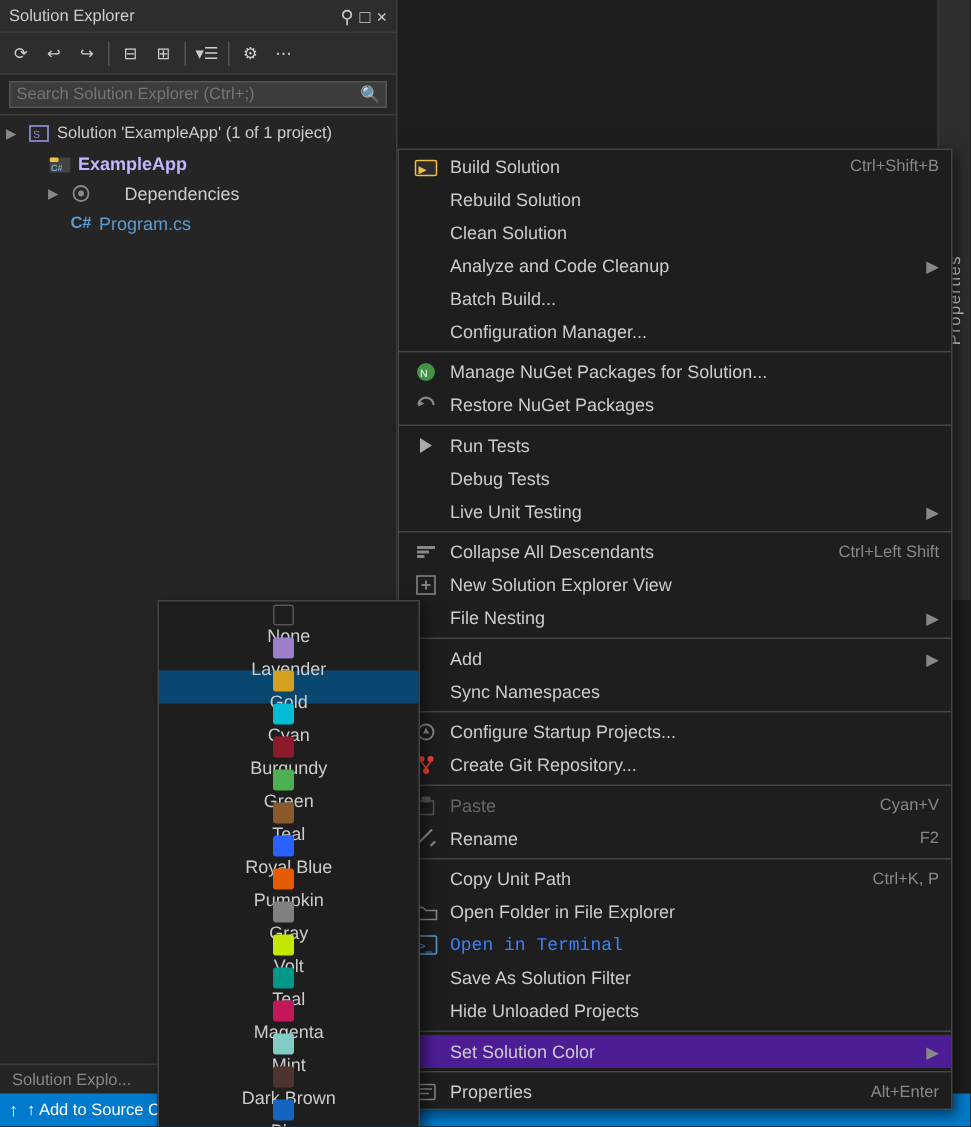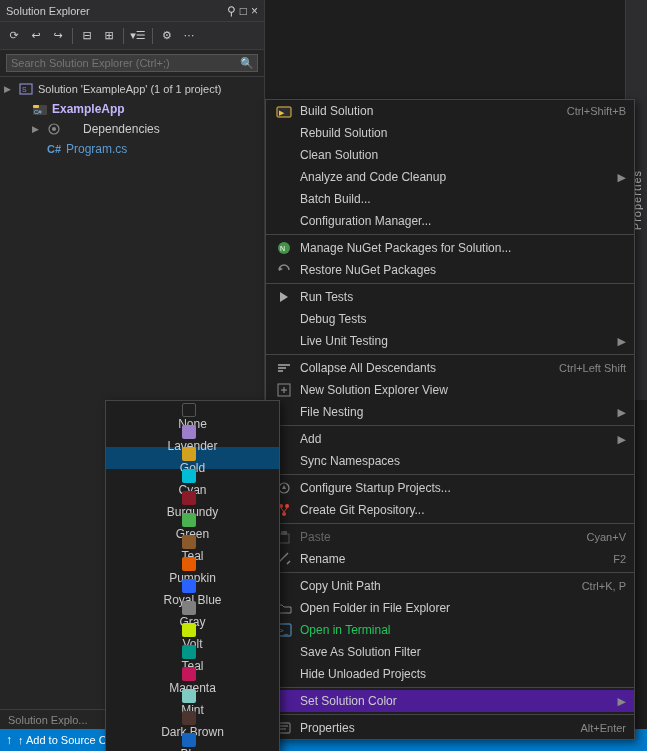--- a/index.html
+++ b/index.html
@@ -551,21 +551,21 @@
     <span class="cm-label">Open Folder in File Explorer</span>
   </div>
 
   <div class="cm-item">
     <span class="cm-icon">
       <svg width="16" height="16" viewBox="0 0 16 16">
           <rect x="1" y="2" width="14" height="12" rx="1" fill="none" stroke="#5c9bd1" stroke-width="1"></rect>
           <text x="3" y="11" font-size="8" fill="#5c9bd1">&gt;_</text>
         </svg>
     </span>
-    <span class="cm-label" style="color:#22c55e;">Open in Terminal</span>
+    <span class="cm-label" style="color:#3b82f6;font-family:Liberation Mono, monospace;">Open in Terminal</span>
   </div>
 
   <div class="cm-item">
     <span class="cm-icon"></span>
     <span class="cm-label">Save As Solution Filter</span>
   </div>
 
   <div class="cm-item">
     <span class="cm-icon"></span>
     <span class="cm-label">Hide Unloaded Projects</span>
@@ -625,27 +625,27 @@
     <span class="cs-swatch" style="background:#4caf50;"></span>
     <span>Green</span>
   </div>
 
   <div class="cs-item">
     <span class="cs-swatch" style="background:#8b5a2b;"></span>
     <span>Teal</span>
   </div>
 
   <div class="cs-item">
+    <span class="cs-swatch" style="background:#2962ff;"></span>
+    <span>Royal Blue</span>
+  </div>
+
+  <div class="cs-item">
     <span class="cs-swatch" style="background:#e55b00;"></span>
     <span>Pumpkin</span>
-  </div>
-
-  <div class="cs-item">
-    <span class="cs-swatch" style="background:#2962ff;"></span>
-    <span>Royal Blue</span>
   </div>
 
   <div class="cs-item">
     <span class="cs-swatch" style="background:#808080;"></span>
     <span>Gray</span>
   </div>
 
   <div class="cs-item">
     <span class="cs-swatch" style="background:#c5e600;"></span>
     <span>Volt</span>

